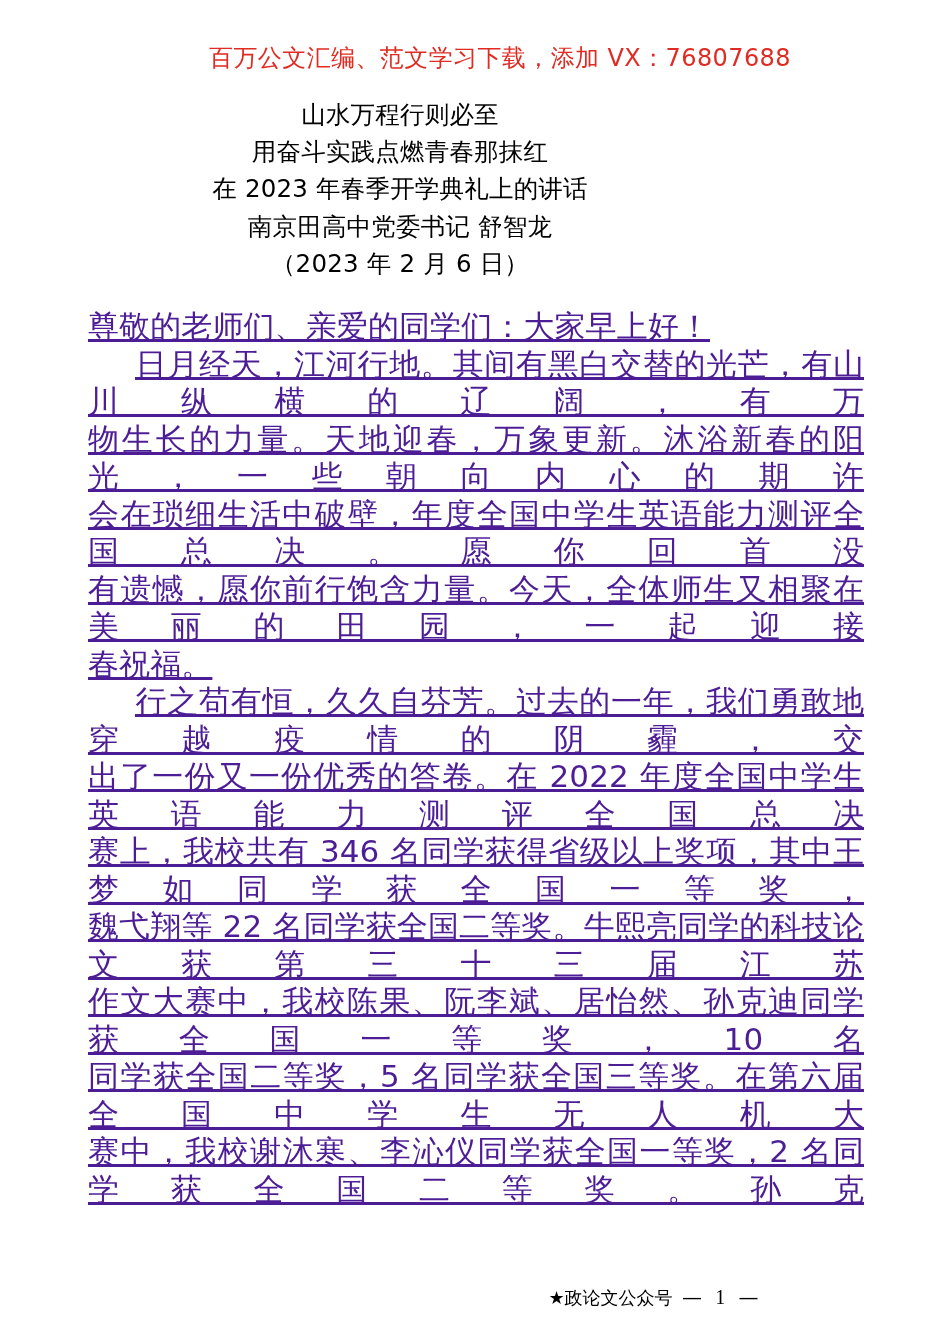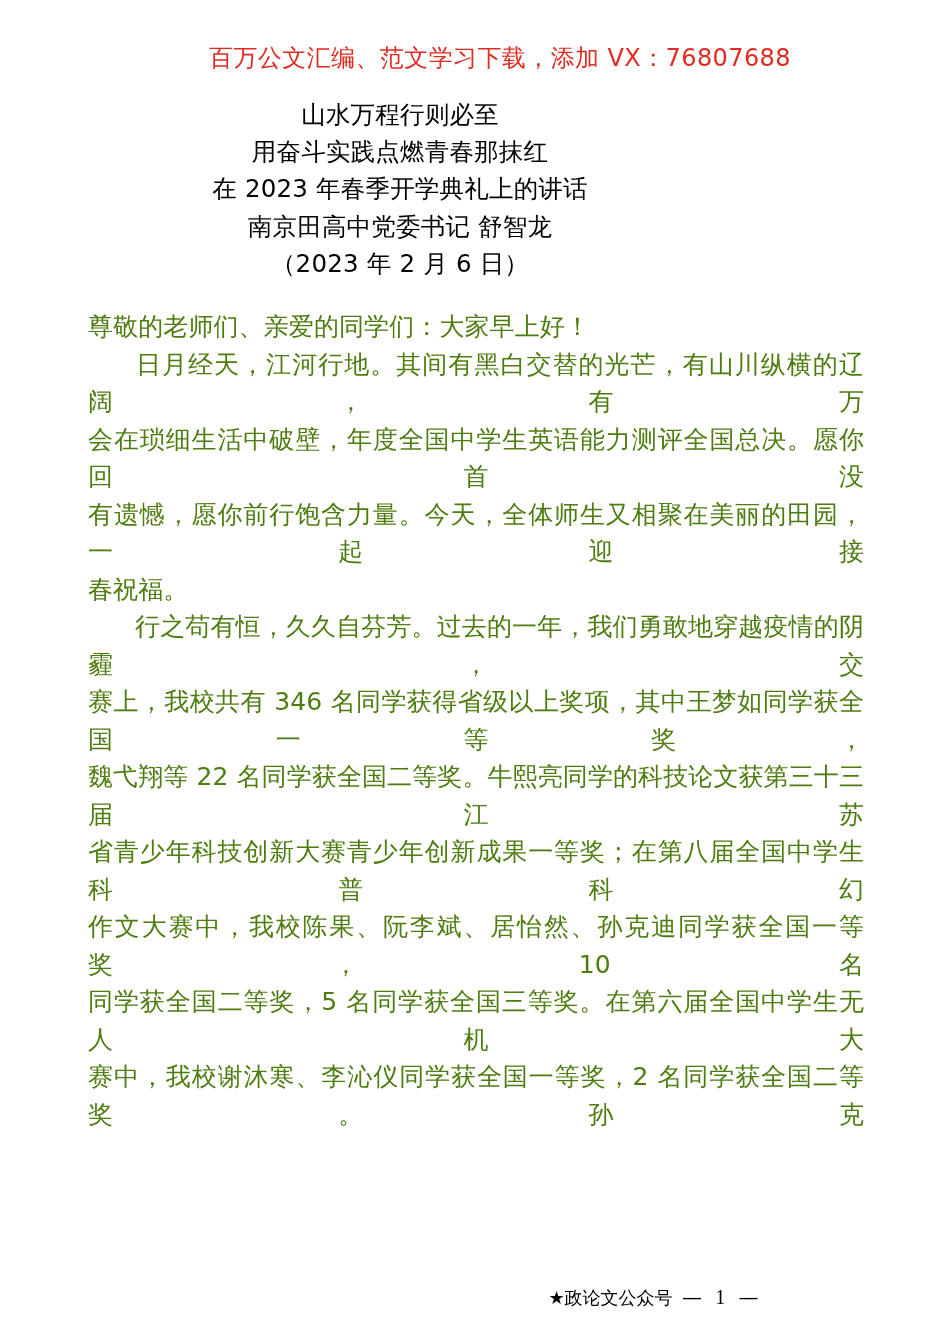--- a/index.html
+++ b/index.html
@@ -58,26 +58,27 @@
   }
 
   
   .body-block {
     position: absolute;
     top: 308px;
     left: 88px;
     width: 776px;
   }
   .body-line {
-    font-size: 25px;
+    font-size: 31px;
     line-height: 37.5px;
     letter-spacing: 0.1px;
-    color: #4d7c0f;
+    color: #4c1d95;
     white-space: nowrap;
     font-family: "DejaVu Sans", "Liberation Sans", sans-serif;
+    text-decoration: underline;
   }
   
   .body-line.justify {
     white-space: normal;
     text-align: justify;
     text-align-last: justify;
   }
   .indent {
     display: inline-block;
     width: 47px;
@@ -120,27 +121,28 @@
     <div class="title-line">山水万程行则必至</div>
     <div class="title-line">用奋斗实践点燃青春那抹红</div>
     <div class="title-line">在 2023 年春季开学典礼上的讲话</div>
     <div class="title-line">南京田高中党委书记  舒智龙</div>
     <div class="title-line">（2023 年 2 月 6 日）</div>
   </div>
 
   <div class="body-block">
     <div class="body-line">尊敬的老师们、亲爱的同学们：大家早上好！</div>
     <div class="body-line justify"><span class="indent"></span>日月经天，江河行地。其间有黑白交替的光芒，有山川纵横的辽阔，有万</div>
+    <div class="body-line justify">物生长的力量。天地迎春，万象更新。沐浴新春的阳光，一些朝向内心的期许</div>
     <div class="body-line justify">会在琐细生活中破壁，年度全国中学生英语能力测评全国总决。愿你回首没</div>
     <div class="body-line justify">有遗憾，愿你前行饱含力量。今天，全体师生又相聚在美丽的田园，一起迎接</div>
     <div class="body-line">春祝福。</div>
     <div class="body-line justify"><span class="indent"></span>行之苟有恒，久久自芬芳。过去的一年，我们勇敢地穿越疫情的阴霾，交</div>
+    <div class="body-line justify">出了一份又一份优秀的答卷。在 2022 年度全国中学生英语能力测评全国总决</div>
     <div class="body-line justify">赛上，我校共有 346 名同学获得省级以上奖项，其中王梦如同学获全国一等奖，</div>
     <div class="body-line justify">魏弋翔等 22 名同学获全国二等奖。牛熙亮同学的科技论文获第三十三届江苏</div>
-    <div class="body-line justify">省青少年科技创新大赛青少年创新成果一等奖；在第八届全国中学生科普科幻</div>
     <div class="body-line justify">作文大赛中，我校陈果、阮李斌、居怡然、孙克迪同学获全国一等奖，10 名</div>
     <div class="body-line justify">同学获全国二等奖，5 名同学获全国三等奖。在第六届全国中学生无人机大</div>
     <div class="body-line justify">赛中，我校谢沐寒、李沁仪同学获全国一等奖，2 名同学获全国二等奖。孙克</div>
 
   </div>
 
   <div class="footer">
     <span class="footer-inner">
       <span class="footer-mark">★政论文公众号</span>
       <span class="footer-dash">—</span>

